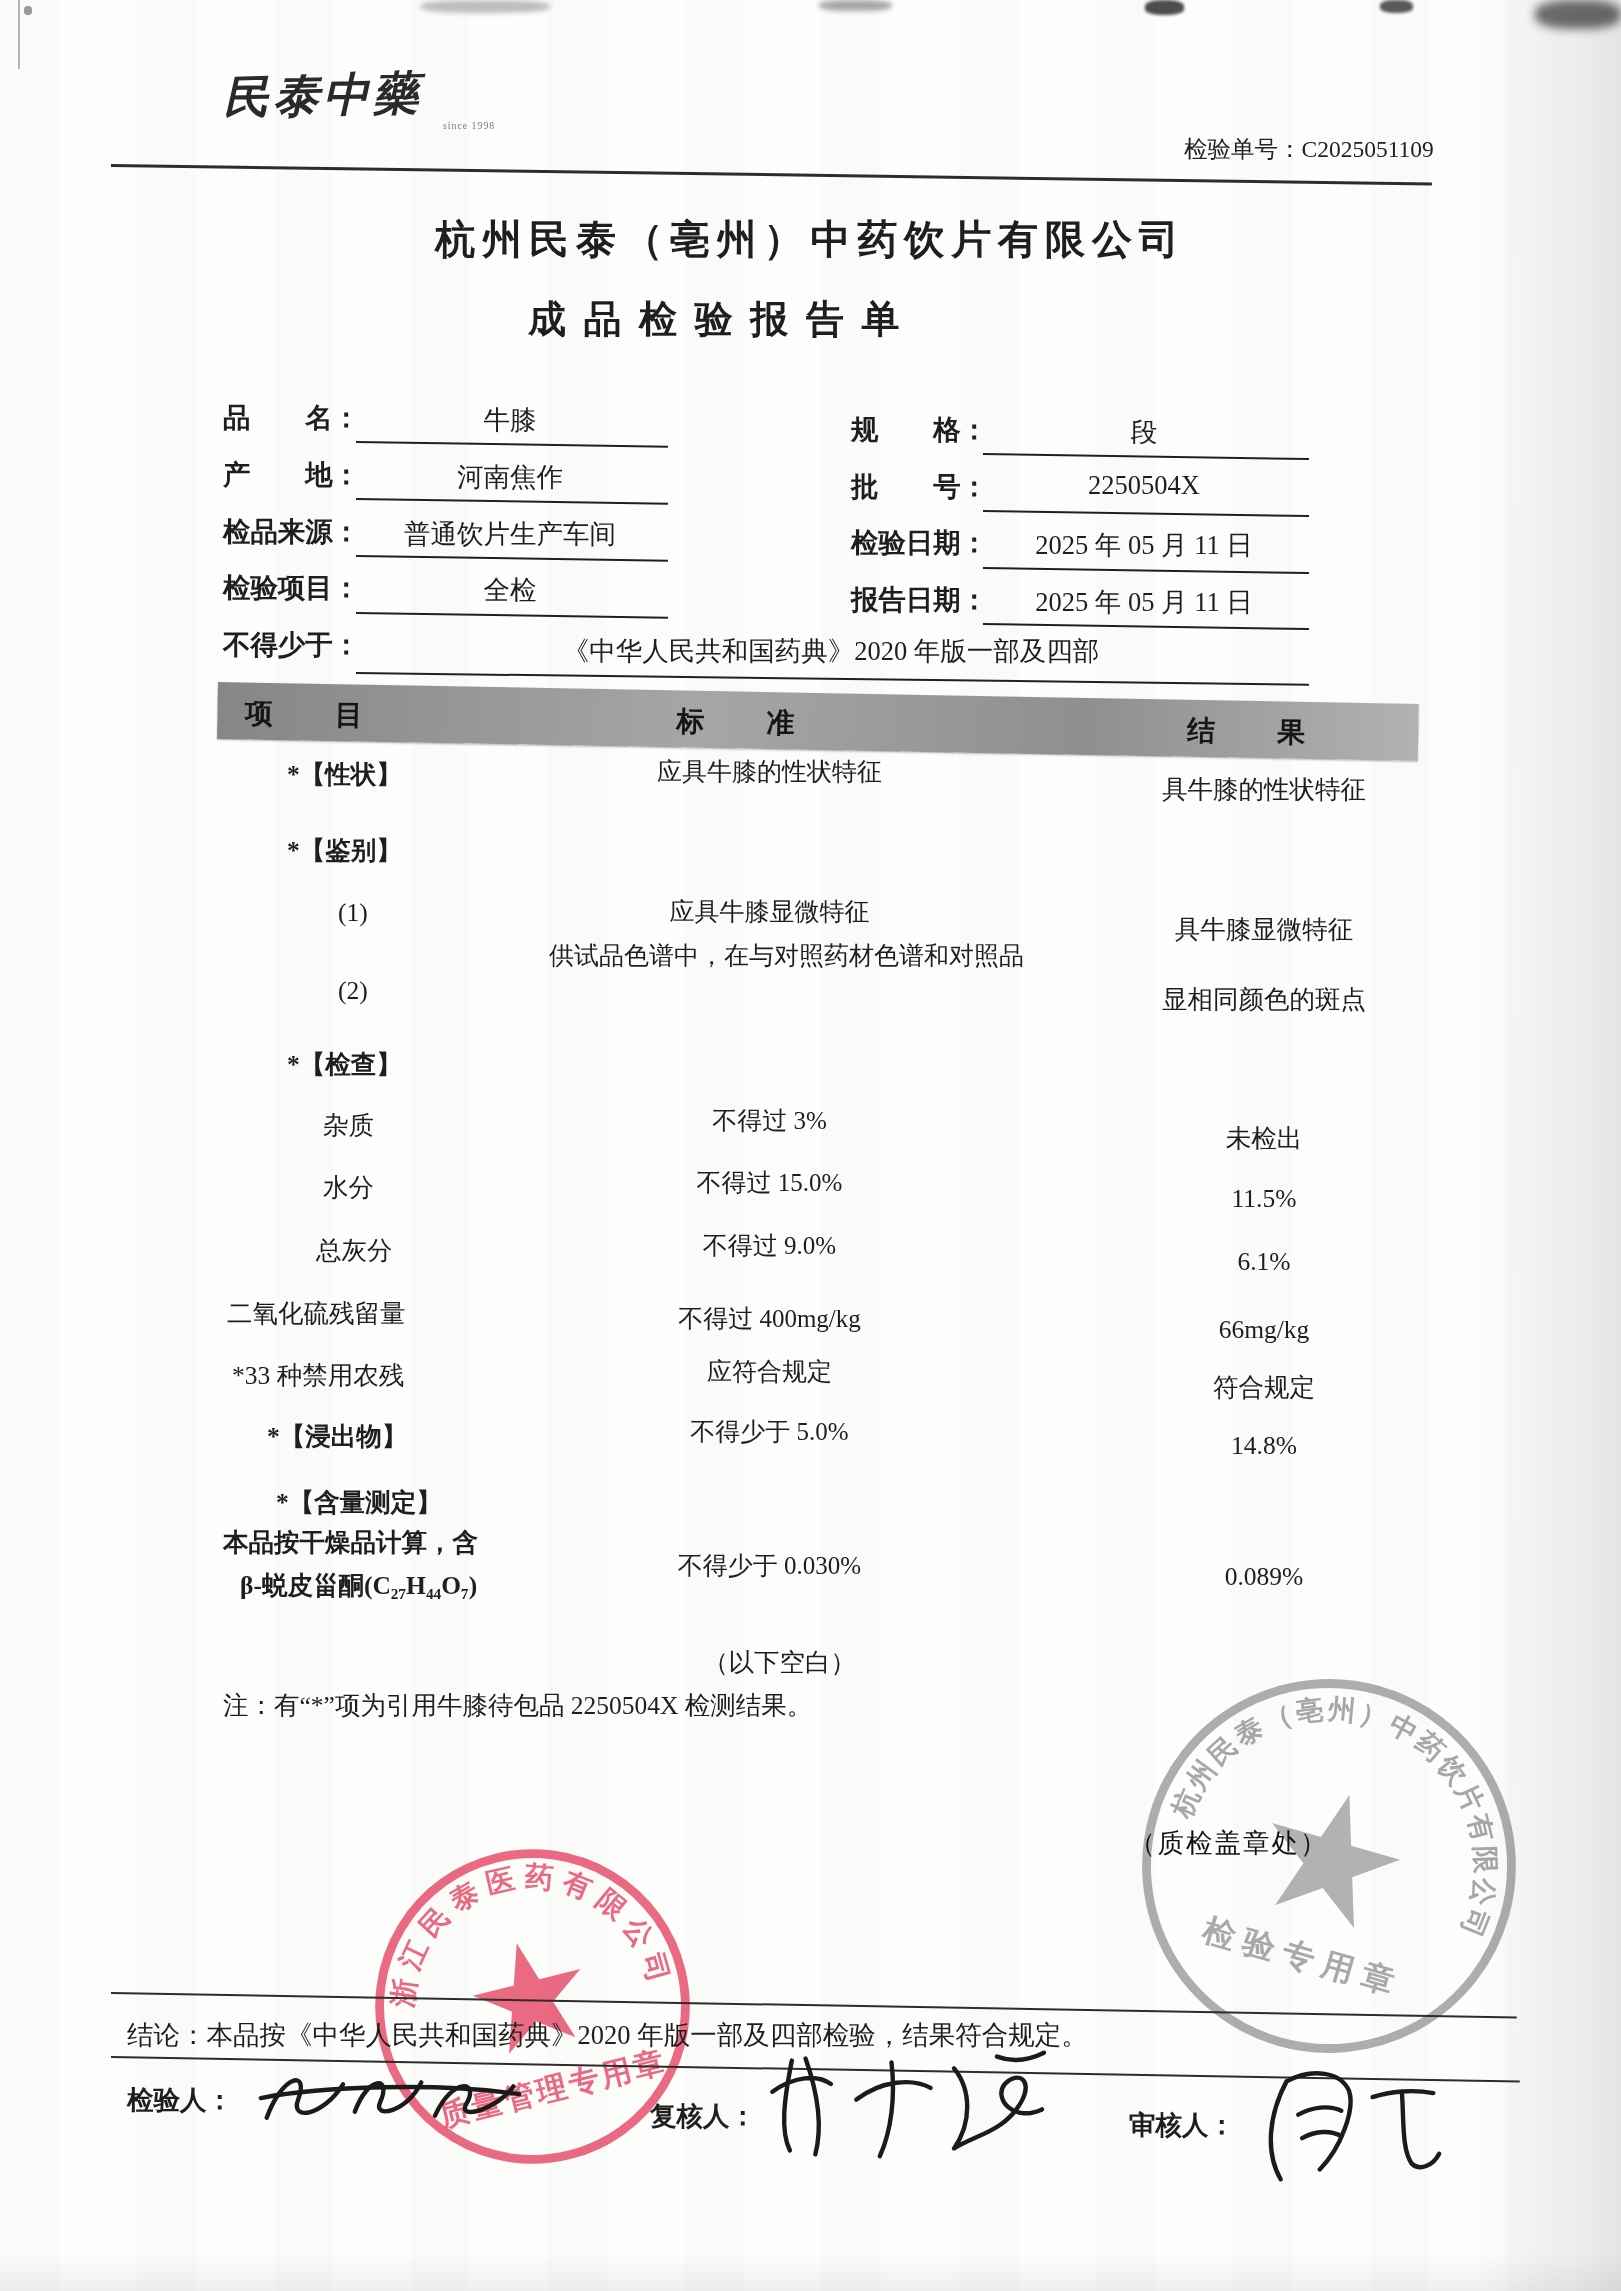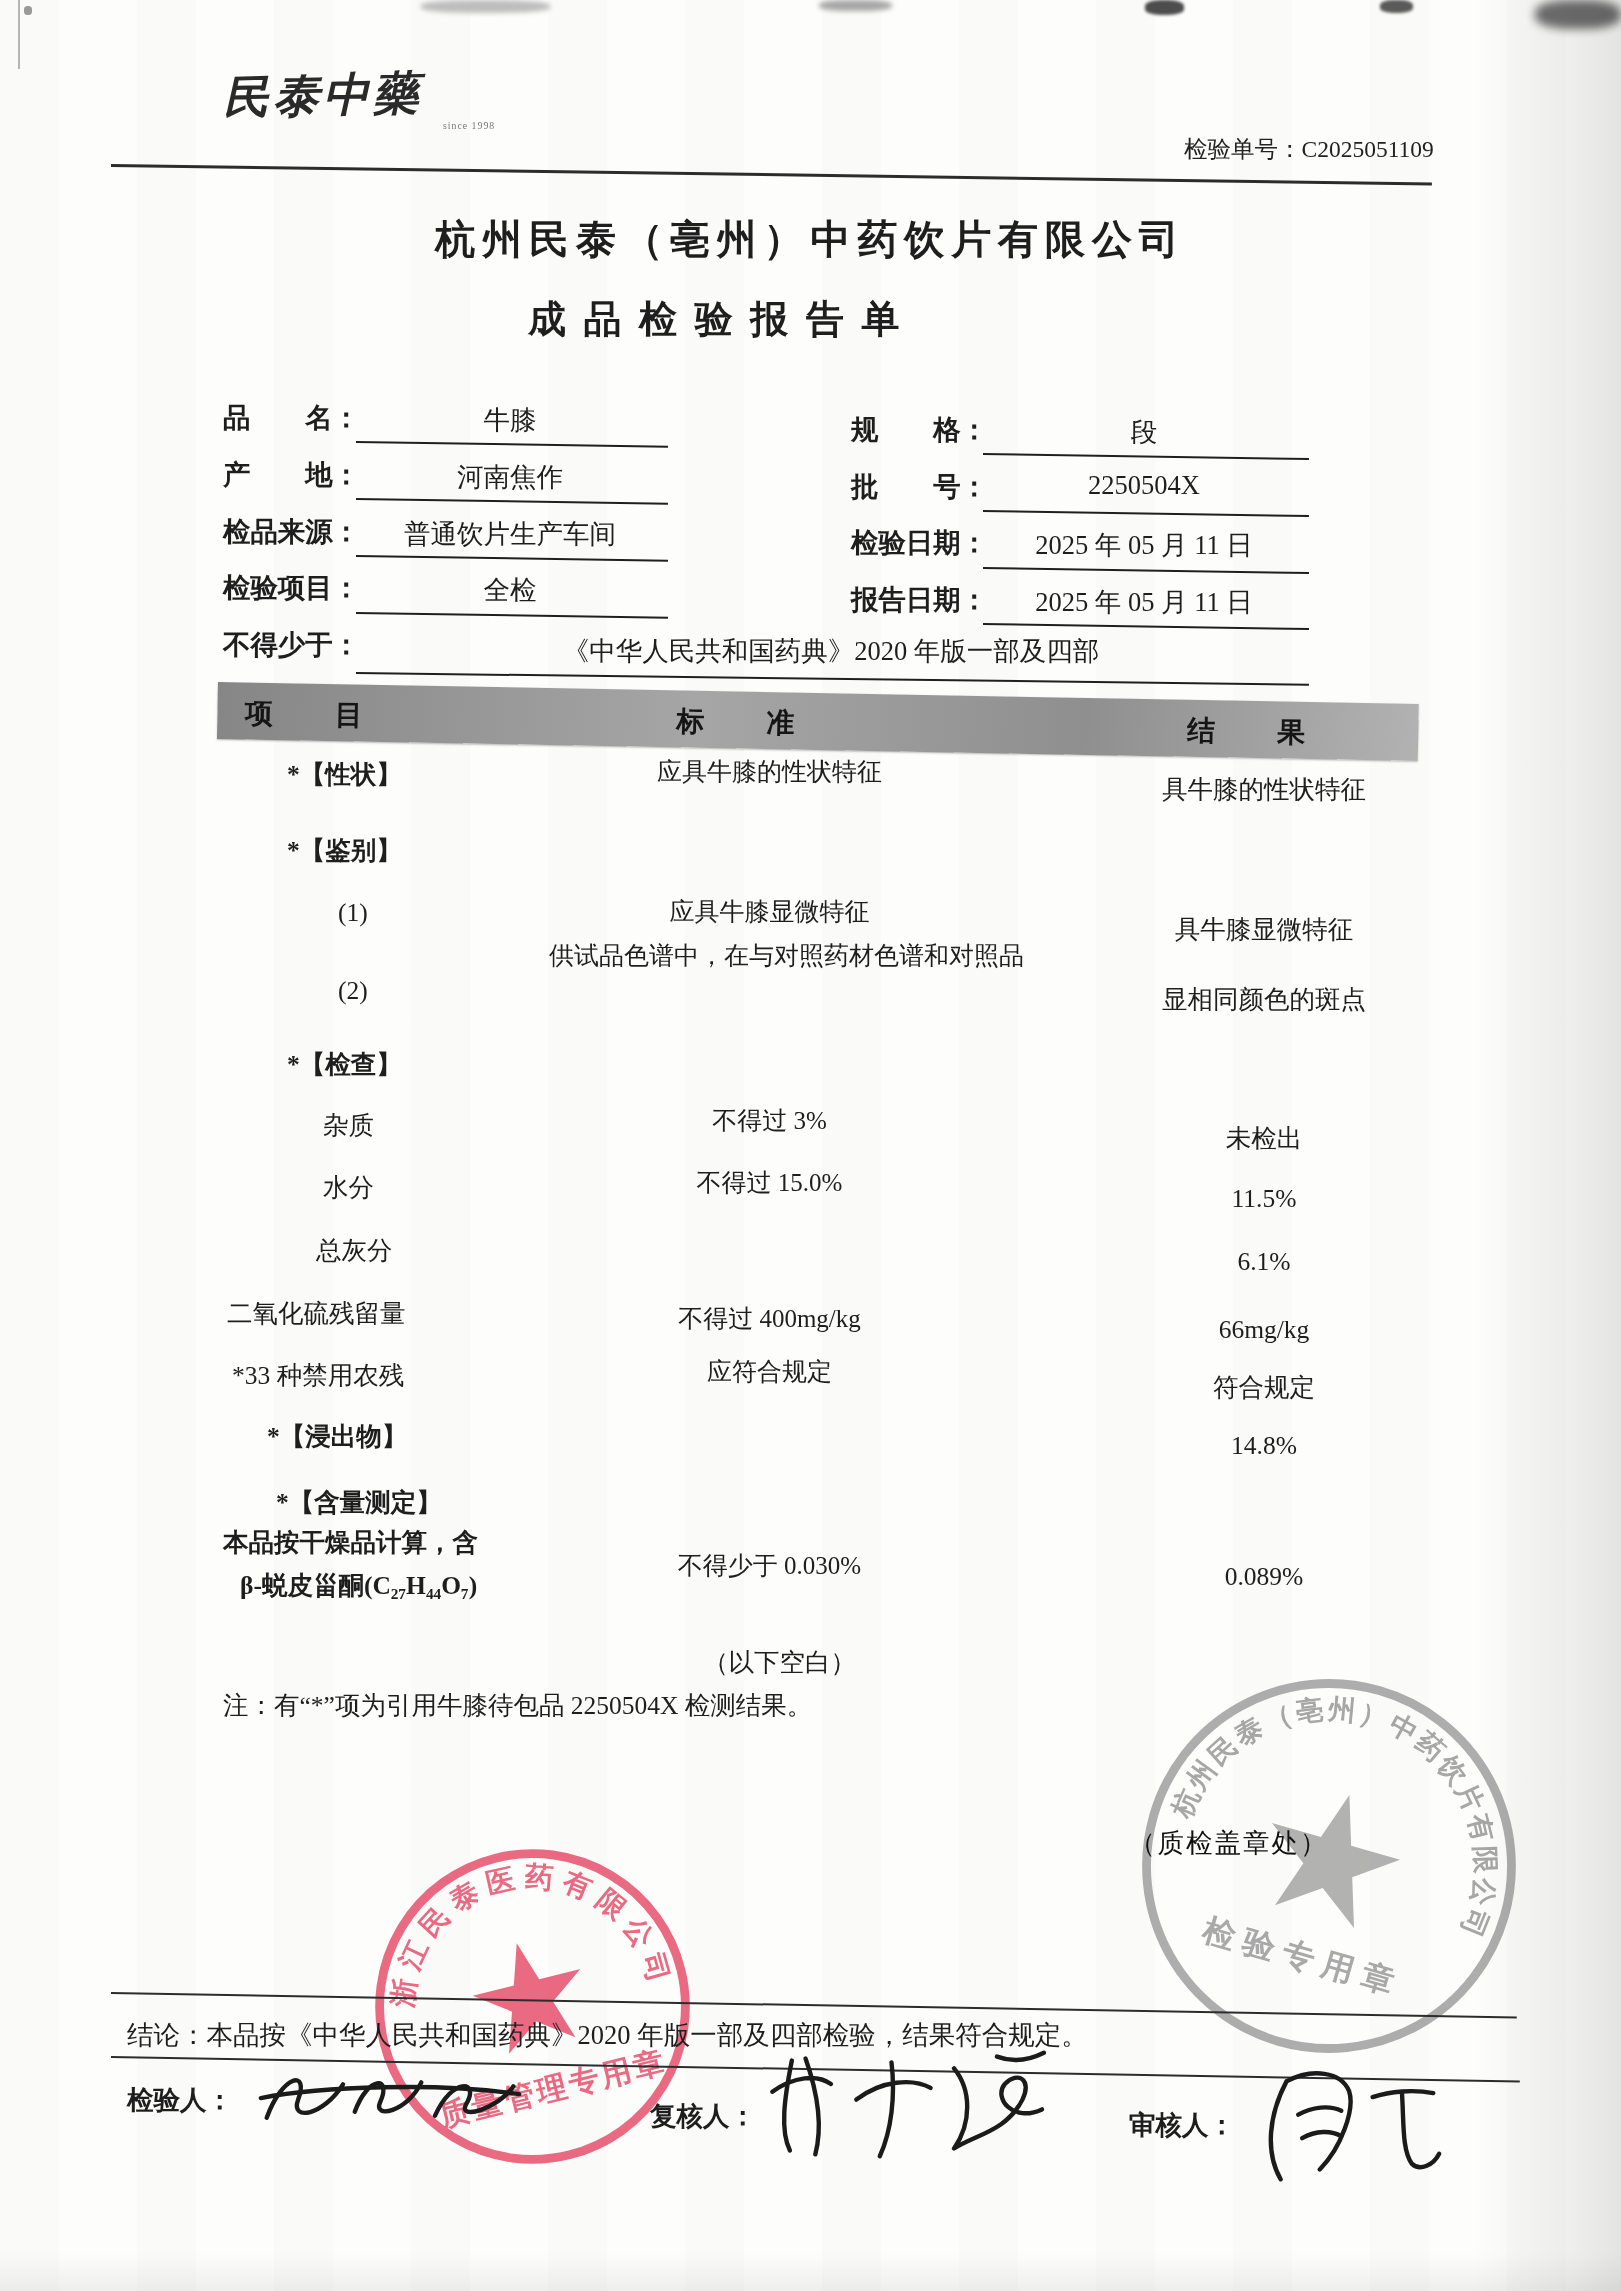--- a/index.html
+++ b/index.html
@@ -138,31 +138,33 @@
 
   <div class="titem sub" style="left:323px;top:1108px;">杂质</div>
   <div class="tstd" style="top:1104px;">不得过 3%</div>
   <div class="tres" style="top:1121px;">未检出</div>
 
   <div class="titem sub" style="left:323px;top:1170px;">水分</div>
   <div class="tstd" style="top:1166px;">不得过 15.0%</div>
   <div class="tres" style="top:1184px;">11.5%</div>
 
   <div class="titem sub" style="left:316px;top:1233px;">总灰分</div>
+  <div class="tstd" style="top:1229px;">不得过 9.0%</div>
   <div class="tres" style="top:1247px;">6.1%</div>
 
   <div class="titem sub" style="left:227px;top:1296px;">二氧化硫残留量</div>
   <div class="tstd" style="top:1302px;">不得过 400mg/kg</div>
   <div class="tres" style="top:1315px;">66mg/kg</div>
 
   <div class="titem sub" style="left:232px;top:1358px;">*33 种禁用农残</div>
   <div class="tstd" style="top:1355px;">应符合规定</div>
   <div class="tres" style="top:1370px;">符合规定</div>
 
   <div class="titem" style="left:267px;top:1419px;">*【浸出物】</div>
+  <div class="tstd" style="top:1415px;">不得少于 5.0%</div>
   <div class="tres" style="top:1431px;">14.8%</div>
 
   <div class="titem" style="left:276px;top:1485px;">*【含量测定】</div>
 
   <div class="titem" style="left:223px;top:1525px;">本品按干燥品计算，含</div>
   <div class="titem" style="left:240px;top:1568px;">β-蜕皮甾酮(C₂₇H₄₄O₇)</div>
   <div class="tstd" style="top:1549px;">不得少于 0.030%</div>
   <div class="tres" style="top:1562px;">0.089%</div>
 
   <div class="abs note" style="left:564px;top:1645px;width:431px;text-align:center;">（以下空白）</div>

